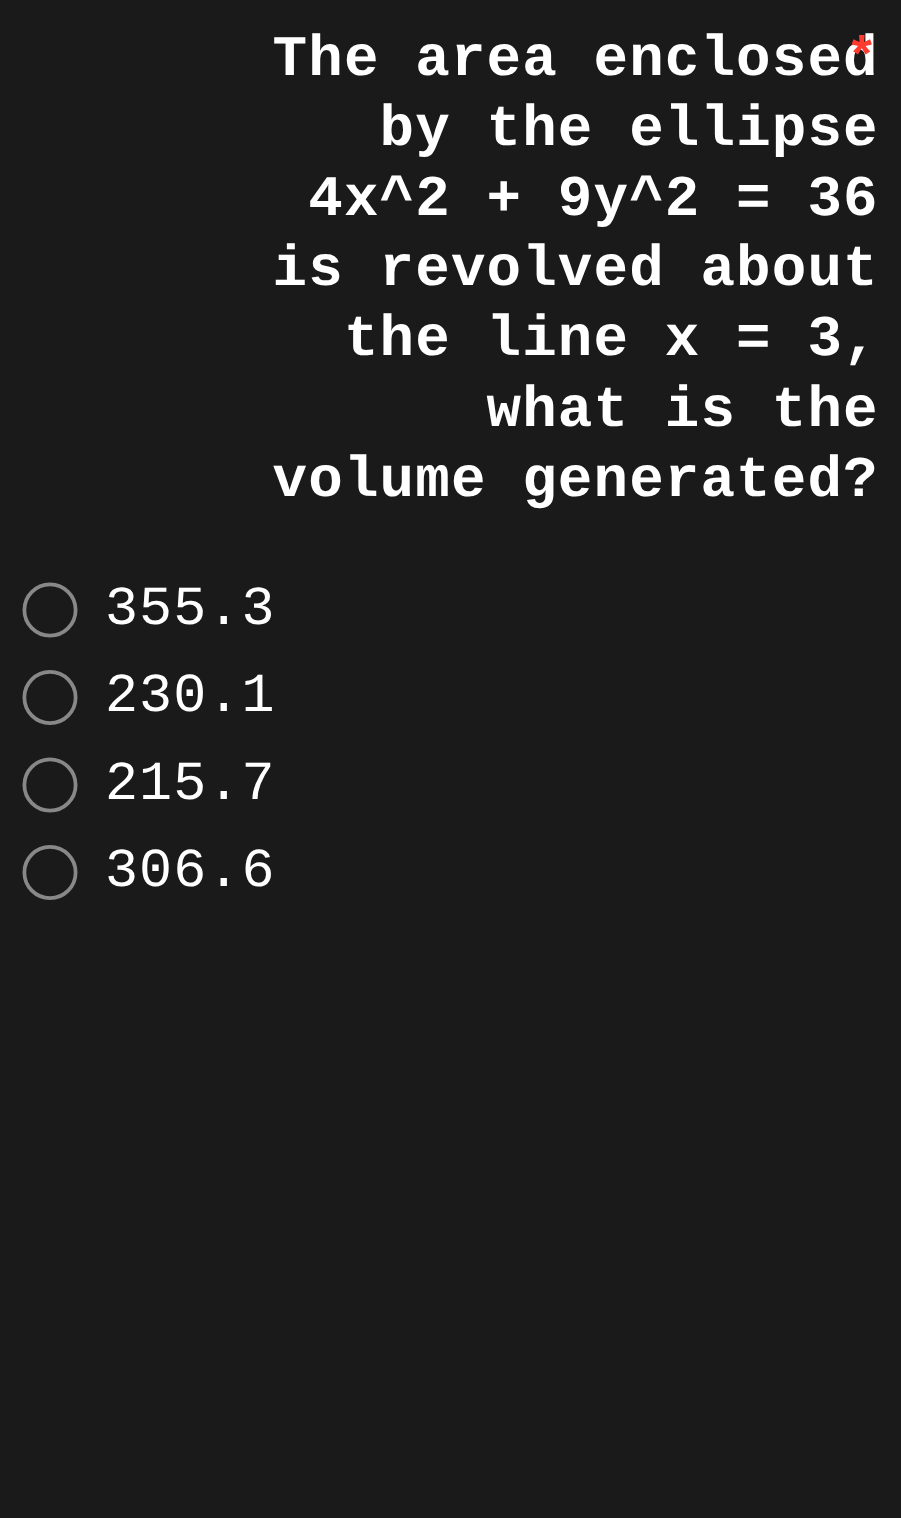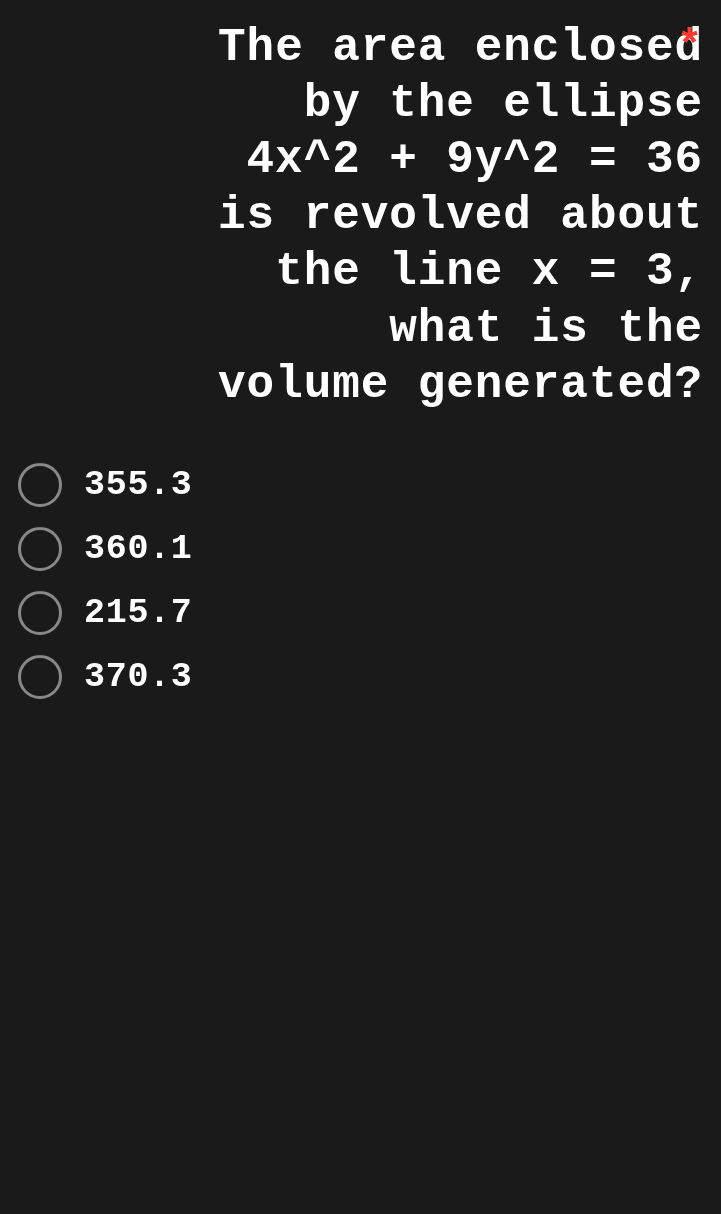--- a/index.html
+++ b/index.html
@@ -56,22 +56,22 @@
       border: 3px solid #888888;
       background: transparent;
       flex-shrink: 0;
       display: flex;
       align-items: center;
       justify-content: center;
     }
 
     .option-label {
       font-family: 'Courier New', Courier, monospace;
-      font-size: 35px;
-      font-weight: bold;
+      font-size: 44px;
+      font-weight: normal;
       color: #ffffff;
       letter-spacing: 0.02em;
     }
   </style>
 </head>
 <body>
 
 <div>
   <div class="question-text">
     The area enclosed<br>
@@ -85,27 +85,27 @@
 
   <div class="options-container">
 
     <div class="option-item">
       <div class="radio-circle"></div>
       <span class="option-label">355.3</span>
     </div>
 
     <div class="option-item">
       <div class="radio-circle"></div>
-      <span class="option-label">360.1</span>
+      <span class="option-label">230.1</span>
     </div>
 
     <div class="option-item">
       <div class="radio-circle"></div>
       <span class="option-label">215.7</span>
     </div>
 
     <div class="option-item">
       <div class="radio-circle"></div>
-      <span class="option-label">370.3</span>
+      <span class="option-label">306.6</span>
     </div>
 
   </div>
 </div>
 
 </body></html>

